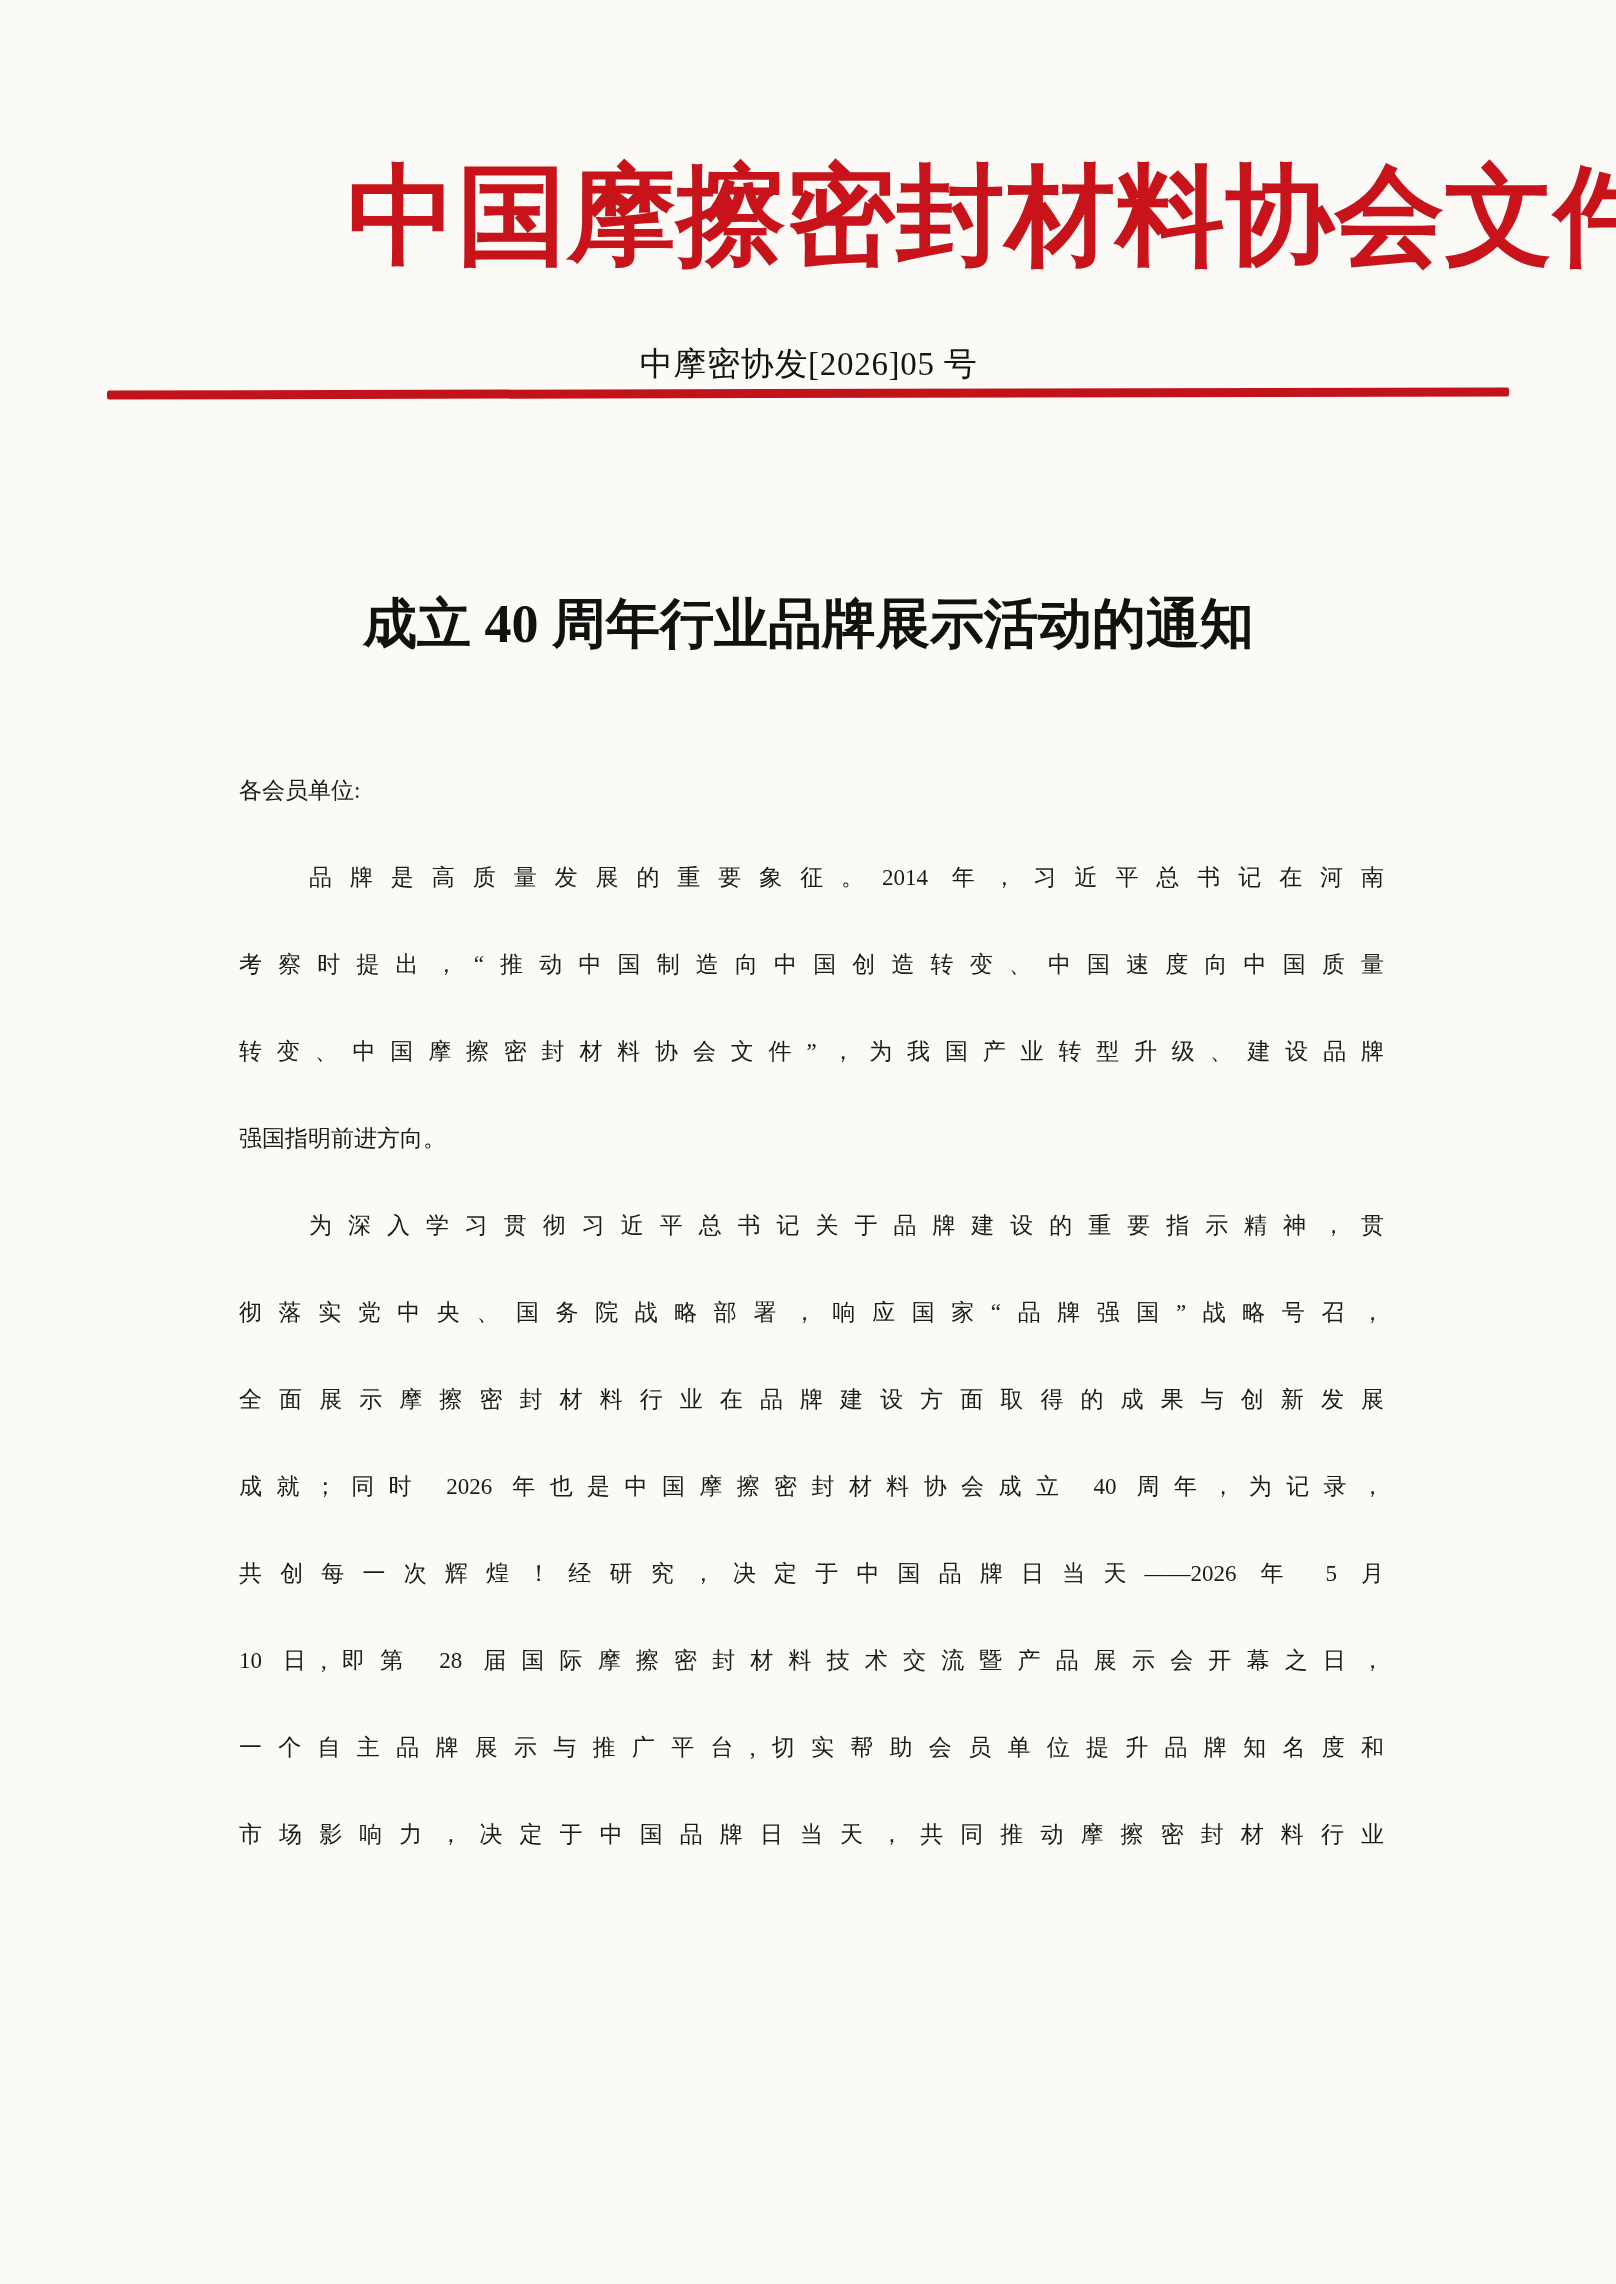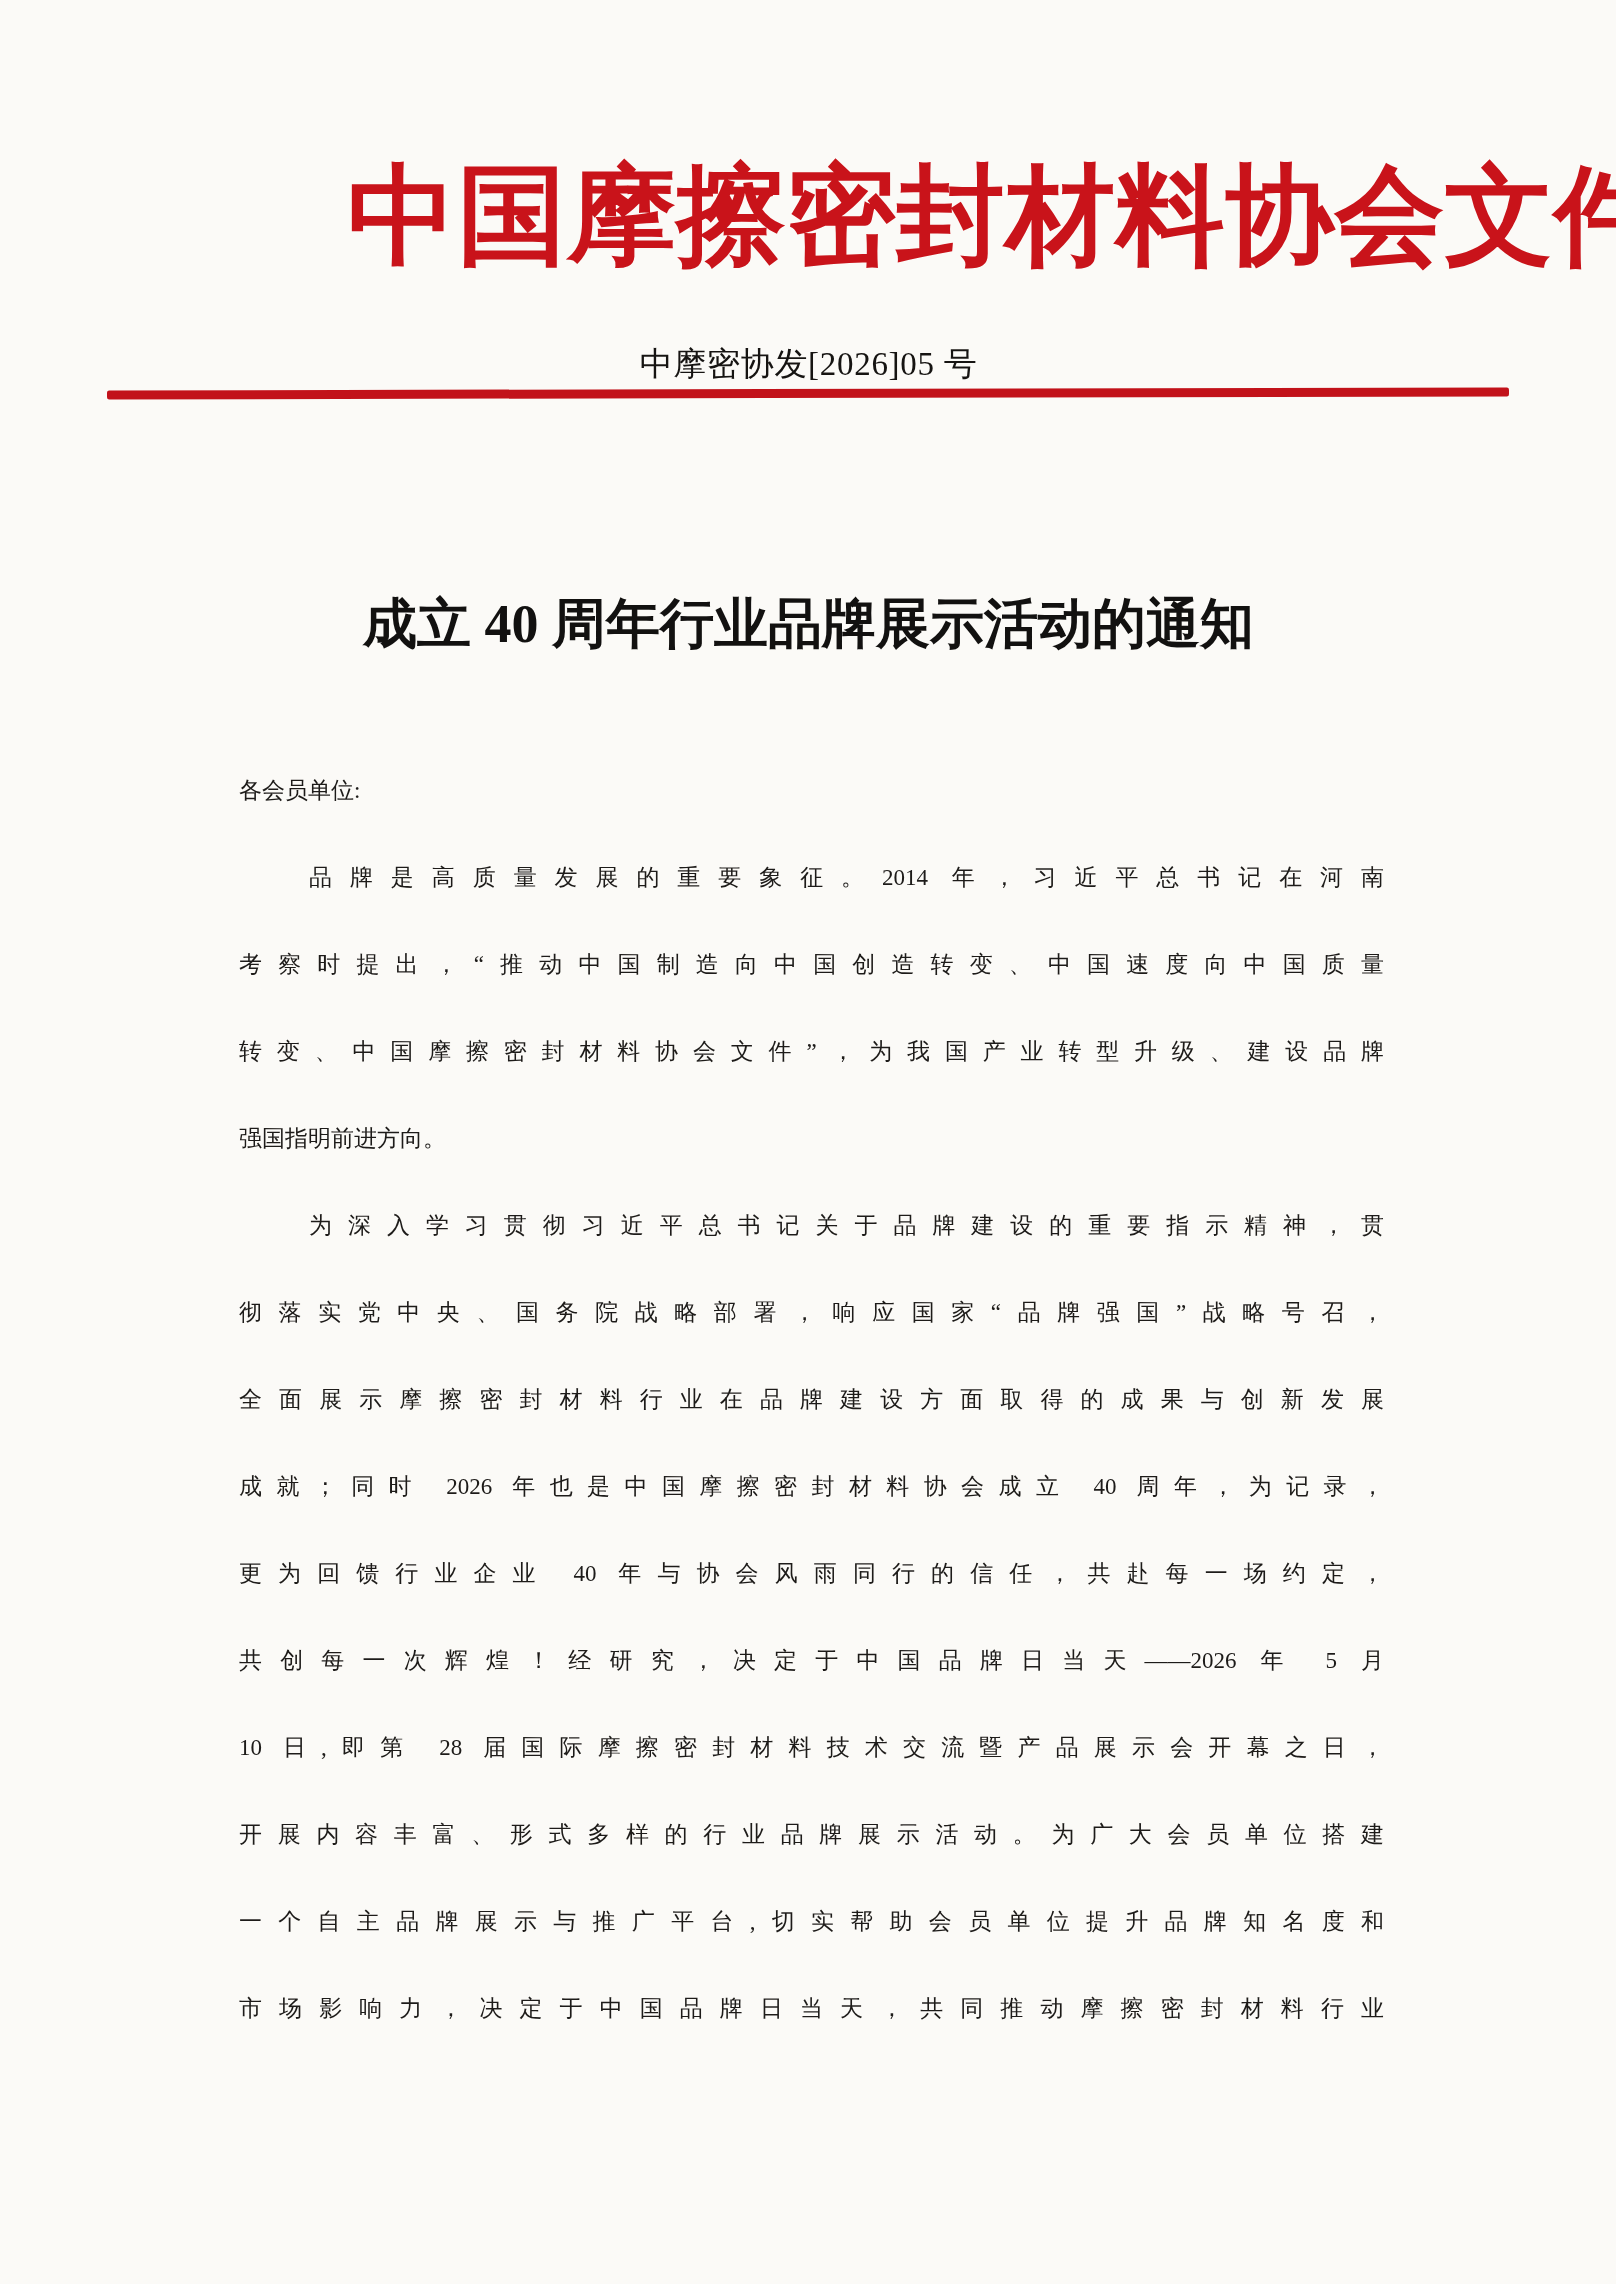--- a/index.html
+++ b/index.html
@@ -89,22 +89,20 @@
     <div class="body-line">各会员单位:</div>
 
   <div class="body-line indent justify">品牌是高质量发展的重要象征。2014 年，习近平总书记在河南</div>
       <div class="body-line justify">考察时提出，“推动中国制造向中国创造转变、中国速度向中国质量</div>
       <div class="body-line justify">转变、中国摩擦密封材料协会文件”，为我国产业转型升级、建设品牌</div>
       <div class="body-line">强国指明前进方向。</div>
       <div class="body-line indent justify">为深入学习贯彻习近平总书记关于品牌建设的重要指示精神，贯</div>
       <div class="body-line justify">彻落实党中央、国务院战略部署，响应国家“品牌强国”战略号召，</div>
       <div class="body-line justify">全面展示摩擦密封材料行业在品牌建设方面取得的成果与创新发展</div>
       <div class="body-line justify">成就；同时 2026 年也是中国摩擦密封材料协会成立 40 周年，为记录，</div>
-      <div class="body-line justify">更为回馈行业企业 40 年与协会风雨同行的信任，共赴每一场约定，</div>
       <div class="body-line justify">共创每一次辉煌！经研究，决定于中国品牌日当天——2026 年 5 月</div>
       <div class="body-line justify">10 日,即第 28 届国际摩擦密封材料技术交流暨产品展示会开幕之日，</div>
-      <div class="body-line justify">开展内容丰富、形式多样的行业品牌展示活动。为广大会员单位搭建</div>
       <div class="body-line justify">一个自主品牌展示与推广平台,切实帮助会员单位提升品牌知名度和</div>
       <div class="body-line justify">市场影响力，决定于中国品牌日当天，共同推动摩擦密封材料行业</div>
     </div>
 
 </div>
 
 
 </body></html>

